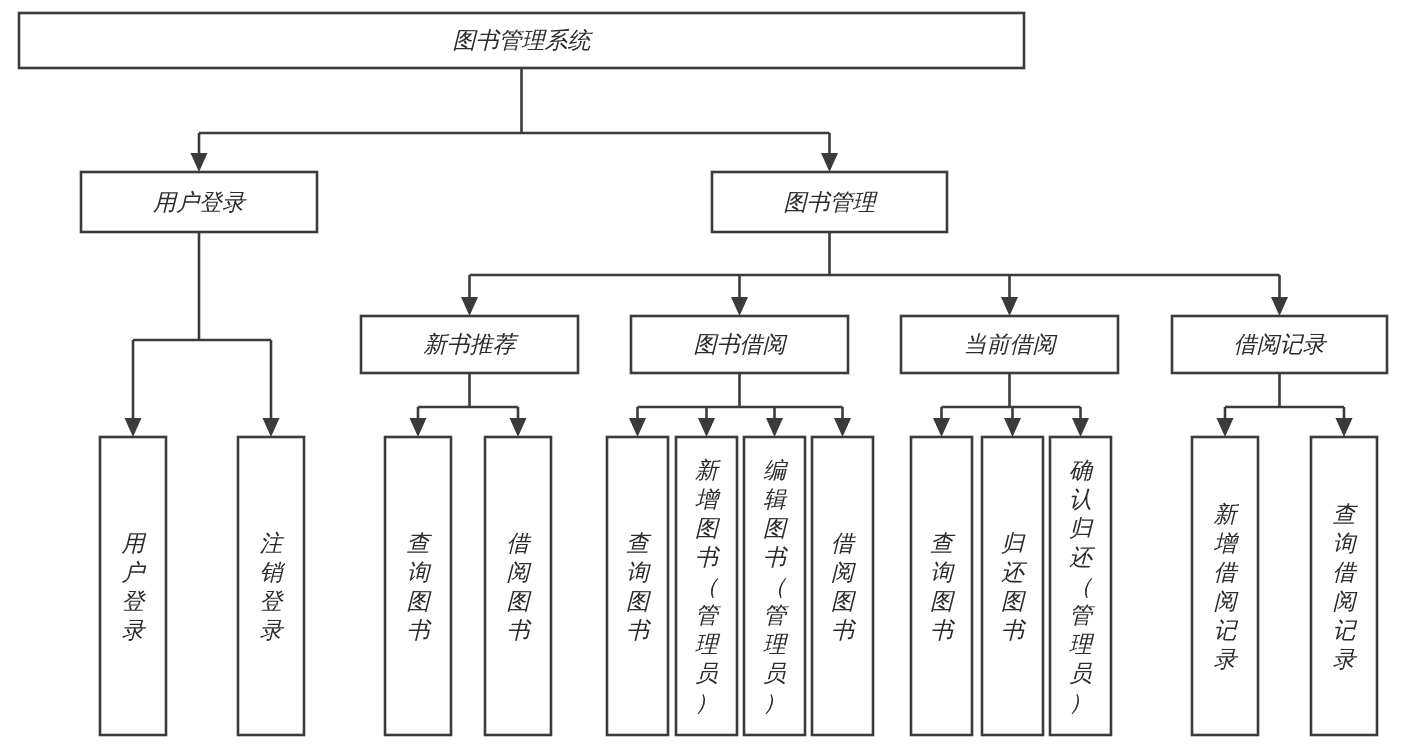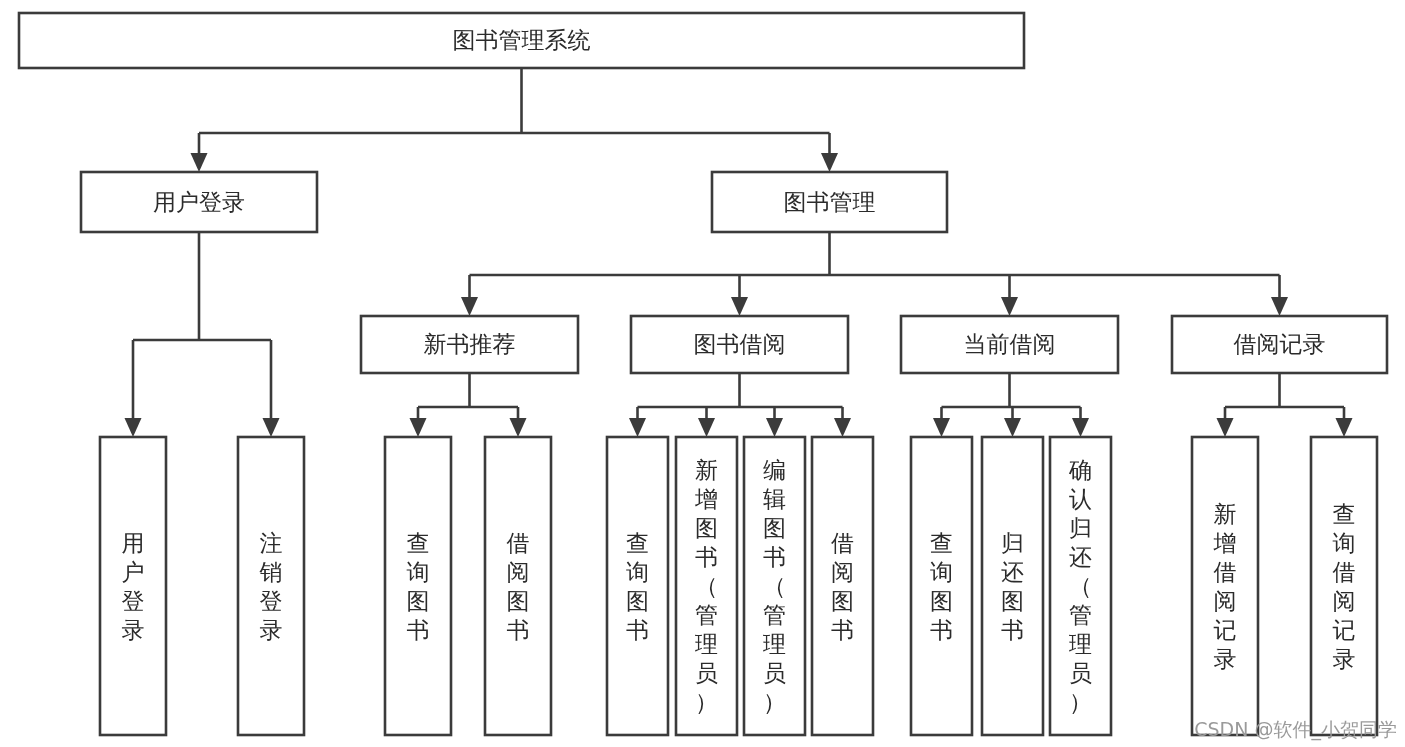--- a/index.html
+++ b/index.html
@@ -10,20 +10,21 @@
   }
   body {
     font-family: "DejaVu Sans", "Liberation Sans", sans-serif;
   }
   #diagram-root {
     position: relative;
     width: 1405px;
     height: 747px;
     background: #ffffff;
     overflow: hidden;
+    font-style: italic;
   }
   svg.diagram-canvas {
     position: absolute;
     left: 0;
     top: 0;
     width: 1405px;
     height: 747px;
     display: block;
   }
   .node-box {
@@ -200,14 +201,13 @@
         <g>
           <rect x="1192" y="437" width="66" height="298" class="node-box"></rect>
           <text x="1225" class="node-label label-v"><tspan x="1225" y="514.5">新</tspan><tspan x="1225" y="543.5">增</tspan><tspan x="1225" y="572.5">借</tspan><tspan x="1225" y="601.5">阅</tspan><tspan x="1225" y="630.5">记</tspan><tspan x="1225" y="659.5">录</tspan></text>
         </g>
         <g>
           <rect x="1311" y="437" width="66" height="298" class="node-box"></rect>
           <text x="1344" class="node-label label-v"><tspan x="1344" y="514.5">查</tspan><tspan x="1344" y="543.5">询</tspan><tspan x="1344" y="572.5">借</tspan><tspan x="1344" y="601.5">阅</tspan><tspan x="1344" y="630.5">记</tspan><tspan x="1344" y="659.5">录</tspan></text>
         </g>
       </g>
   </svg>
-  <div class="watermark">CSDN @软件_小贺同学</div>
 </div>
 
 </body></html>

